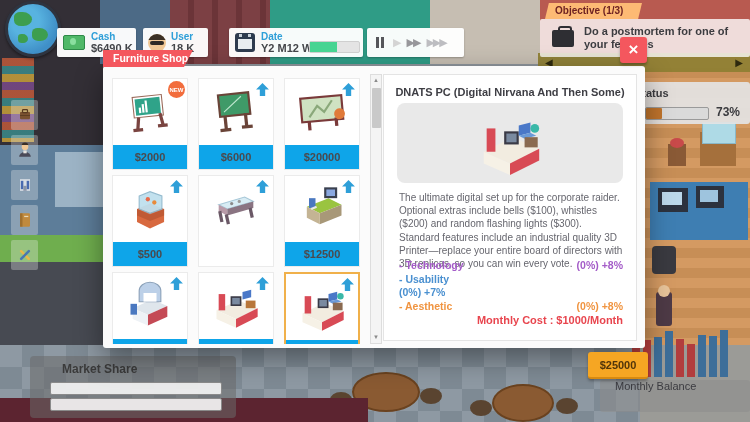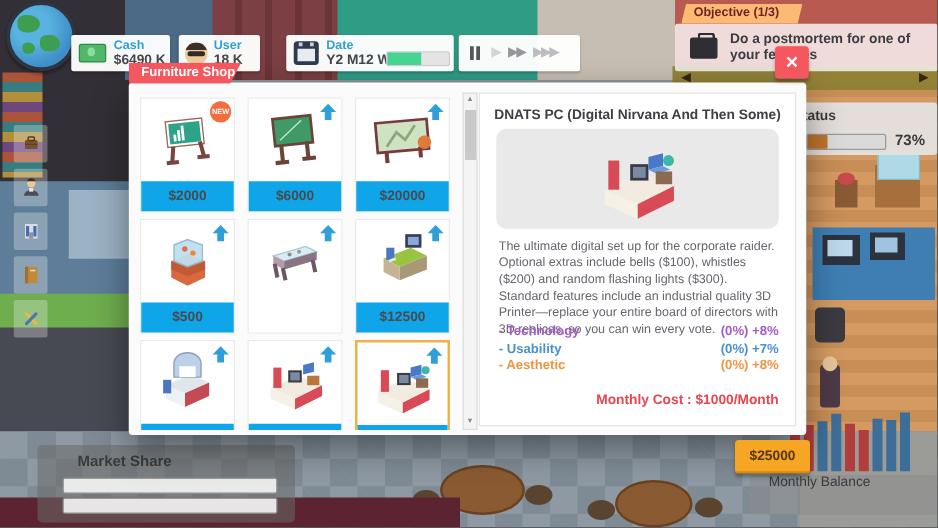--- a/index.html
+++ b/index.html
@@ -433,21 +433,21 @@
             <circle cx="41" cy="14" r="3" fill="#3ab8a8"></circle>
           </svg>
         </span>
       </div>
   <div id="detail-desc">The ultimate digital set up for the corporate raider. Optional extras include bells ($100), whistles ($200) and random flashing lights ($300). Standard features include an industrial quality 3D Printer—replace your entire board of directors with 3D replicas, so you can win every vote.</div>
   <div id="detail-stats">
         <div class="stat-row" style="color: rgb(164, 92, 200);">
           <span>- Technology</span>
                <span>(0%) +8%</span>
         </div>
-        <div class="stat-row" style="color: rgb(74, 144, 208);">
+        <div class="stat-row" style="color: rgb(74, 144, 208); flex-direction: column;">
           <span>- Usability</span>
                <span>(0%) +7%</span>
         </div>
         <div class="stat-row" style="color: rgb(240, 148, 64);">
           <span>- Aesthetic</span>
                <span>(0%) +8%</span>
         </div>
       </div>
   <div id="detail-cost">Monthly Cost : $1000/Month</div>
 </div>

